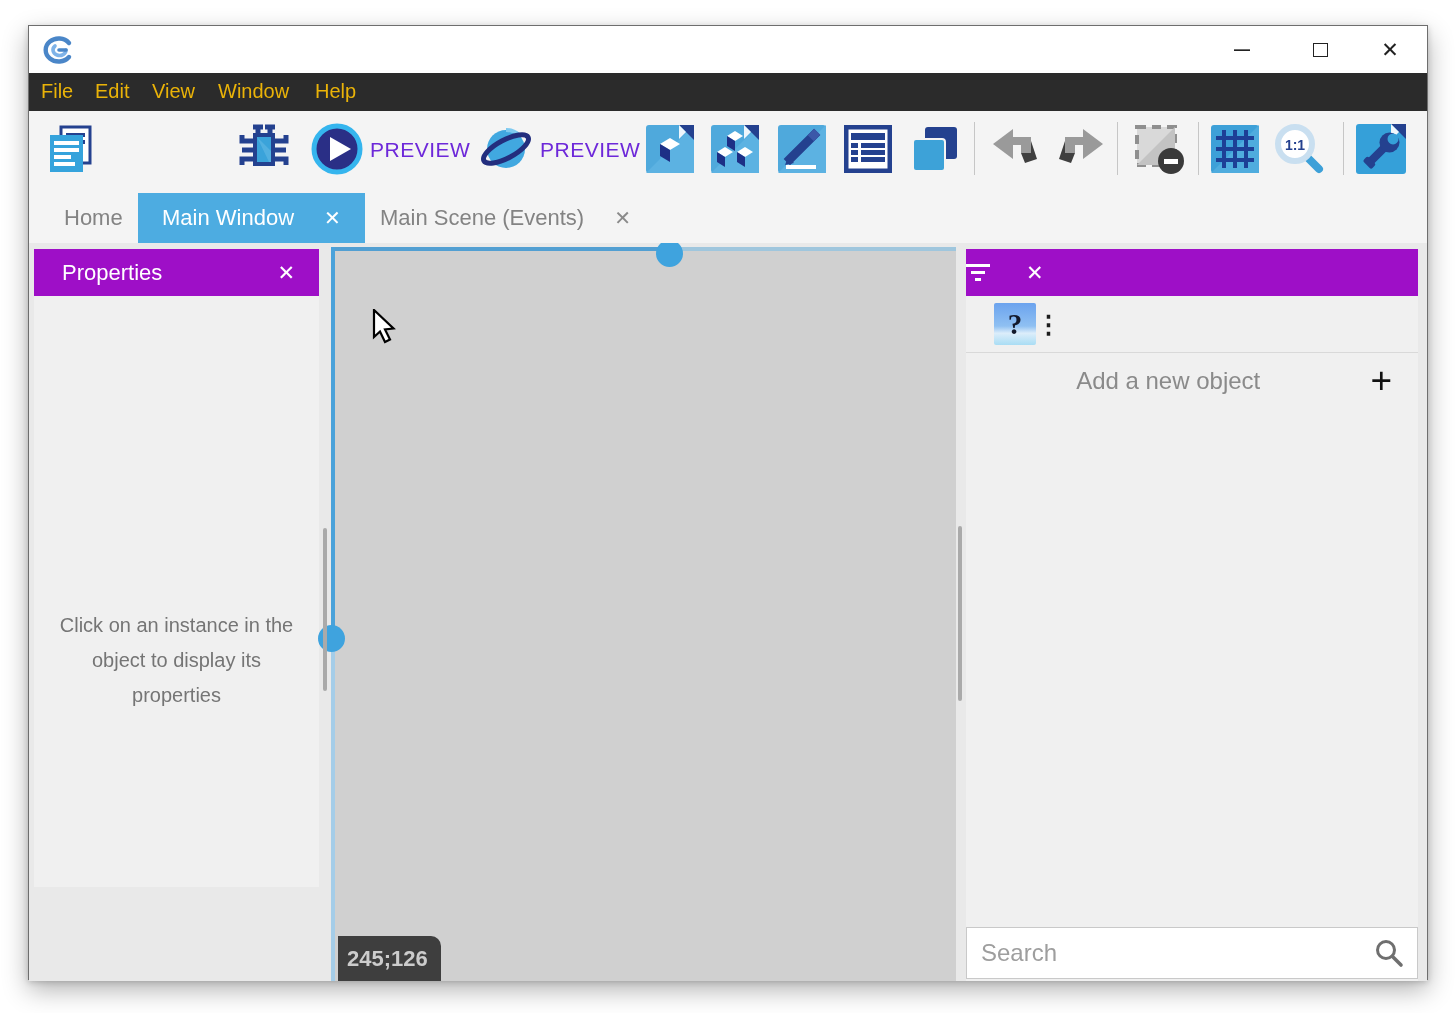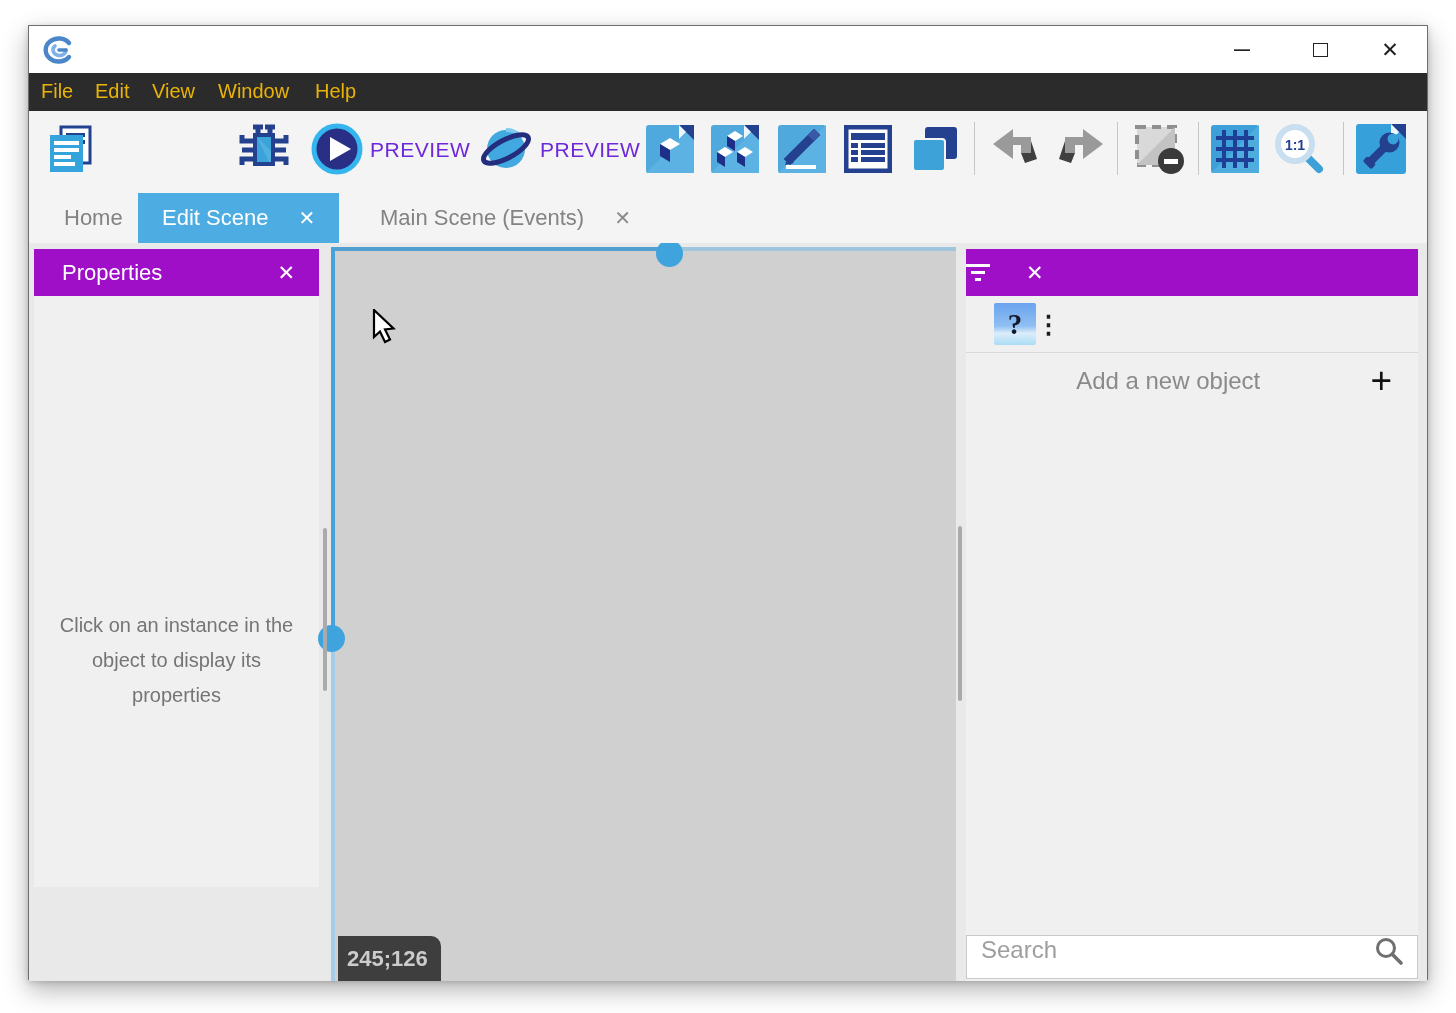--- a/index.html
+++ b/index.html
@@ -71,22 +71,22 @@
   .obj-row { height:57px; display:flex; align-items:center; border-bottom:1px solid #d9d9d9; }
   .qicon { width:42px; height:42px; margin-left:28px; border-radius:2px;
            background:linear-gradient(180deg,#6ba3ee 0%, #8fc0f2 55%, #dcedfa 72%, #a9ddf4 100%);
            display:flex; align-items:center; justify-content:center;
            font-weight:900; font-size:29px; color:#13192b; font-family:"Liberation Serif", serif; }
   .obj-label { margin-left:58px; font-size:23px; font-weight:700; font-style:italic; color:#0d0d0d; flex:1; }
   .obj-dots { margin-right:22px; font-size:25px; font-weight:700; color:#1c1c1c; line-height:1; }
   .add-row { height:55px; display:flex; align-items:center; position:relative;gap:40px; }
   .add-label { flex:1; text-align:center; font-size:24px; color:#8a8a8a; padding-left:40px; }
   .add-plus { font-size:37px; font-weight:400; color:#111; margin-right:26px; line-height:1; }
-  .search { position:absolute; left:0; bottom:2px; width:452px; height:44px; background:#fff;
-            border:1px solid #c9c9c9; display:flex; align-items:flex-start; }
+  .search { position:absolute; left:0; bottom:2px; width:452px; height:52px; background:#fff;
+            border:1px solid #c9c9c9; display:flex; align-items:center; }
   .search input { flex:1; border:none; outline:none; font-size:24px; color:#333; padding-left:14px;
                   font-family:"Liberation Sans", sans-serif; background:transparent; }
   .search input::placeholder { color:#9e9e9e; }
   .search svg { margin-right:13px; }
 
   .filter-icon { margin-right:36px; display:flex; flex-direction:column; align-items:center; gap:4px; }
   .filter-icon i { display:block; height:3px; background:#fff; }
   .filter-icon i:nth-child(1){ width:24px; } .filter-icon i:nth-child(2){ width:14px; } .filter-icon i:nth-child(3){ width:6px; }
 </style>
 </head>
@@ -275,21 +275,21 @@
         </g>
       </svg>
     </div>
   </div>
 
   <div class="tabbar">
     <div class="tab tab-home">
       <span>Home</span>
     </div>
     <div class="tab tab-scene active">
-      <span>Edit Scene</span>
+      <span>Main Window</span>
       <span class="x">✕</span>
     </div>
     <div class="tab tab-events">
       <span>Main Scene (Events)</span>
       <span class="x">✕</span>
     </div>
   </div>
 
   <div class="main">
 

